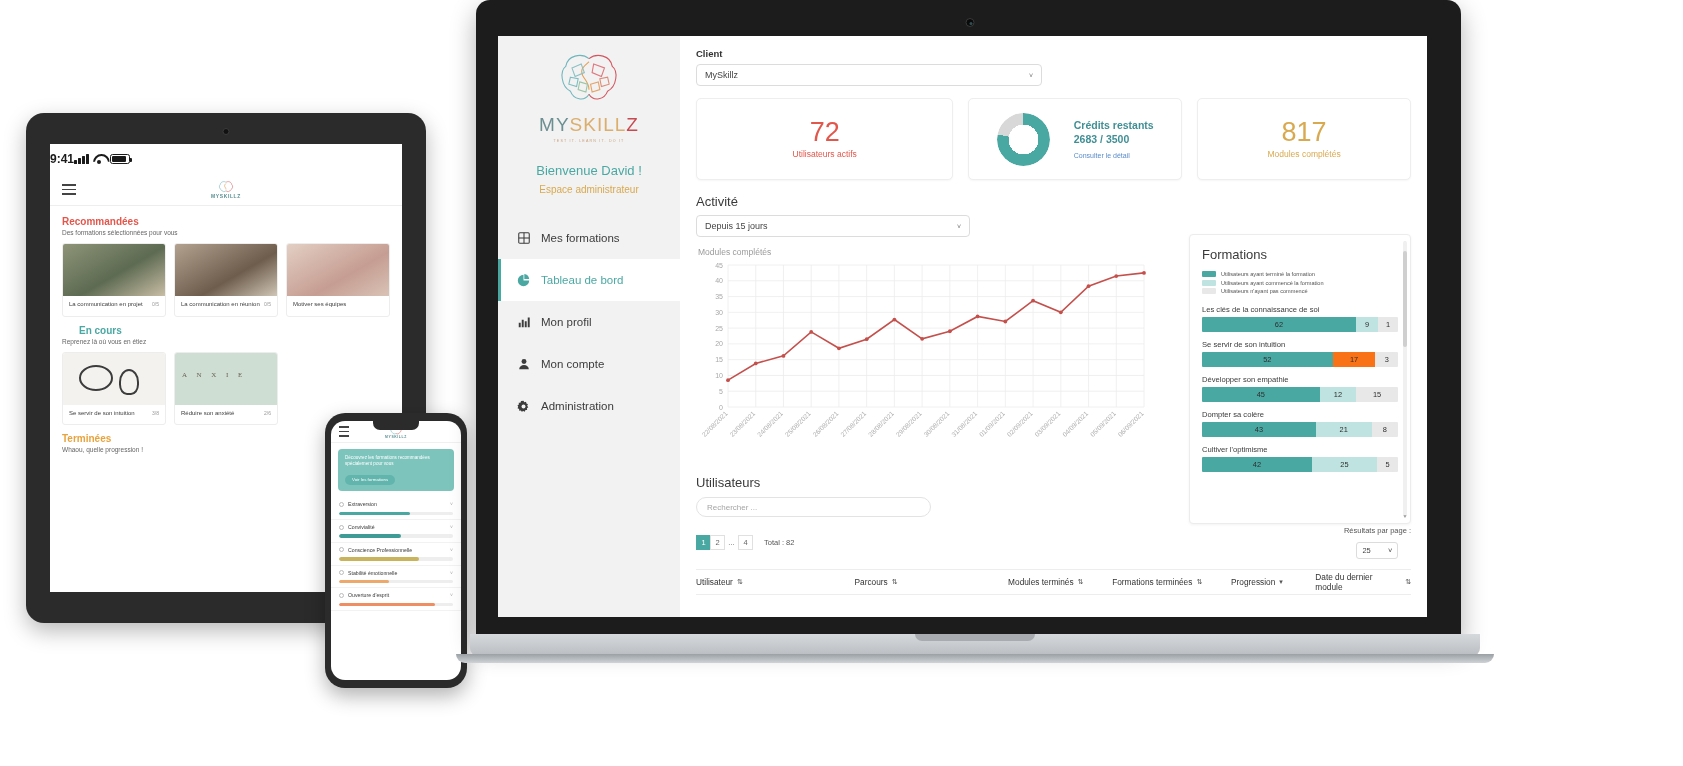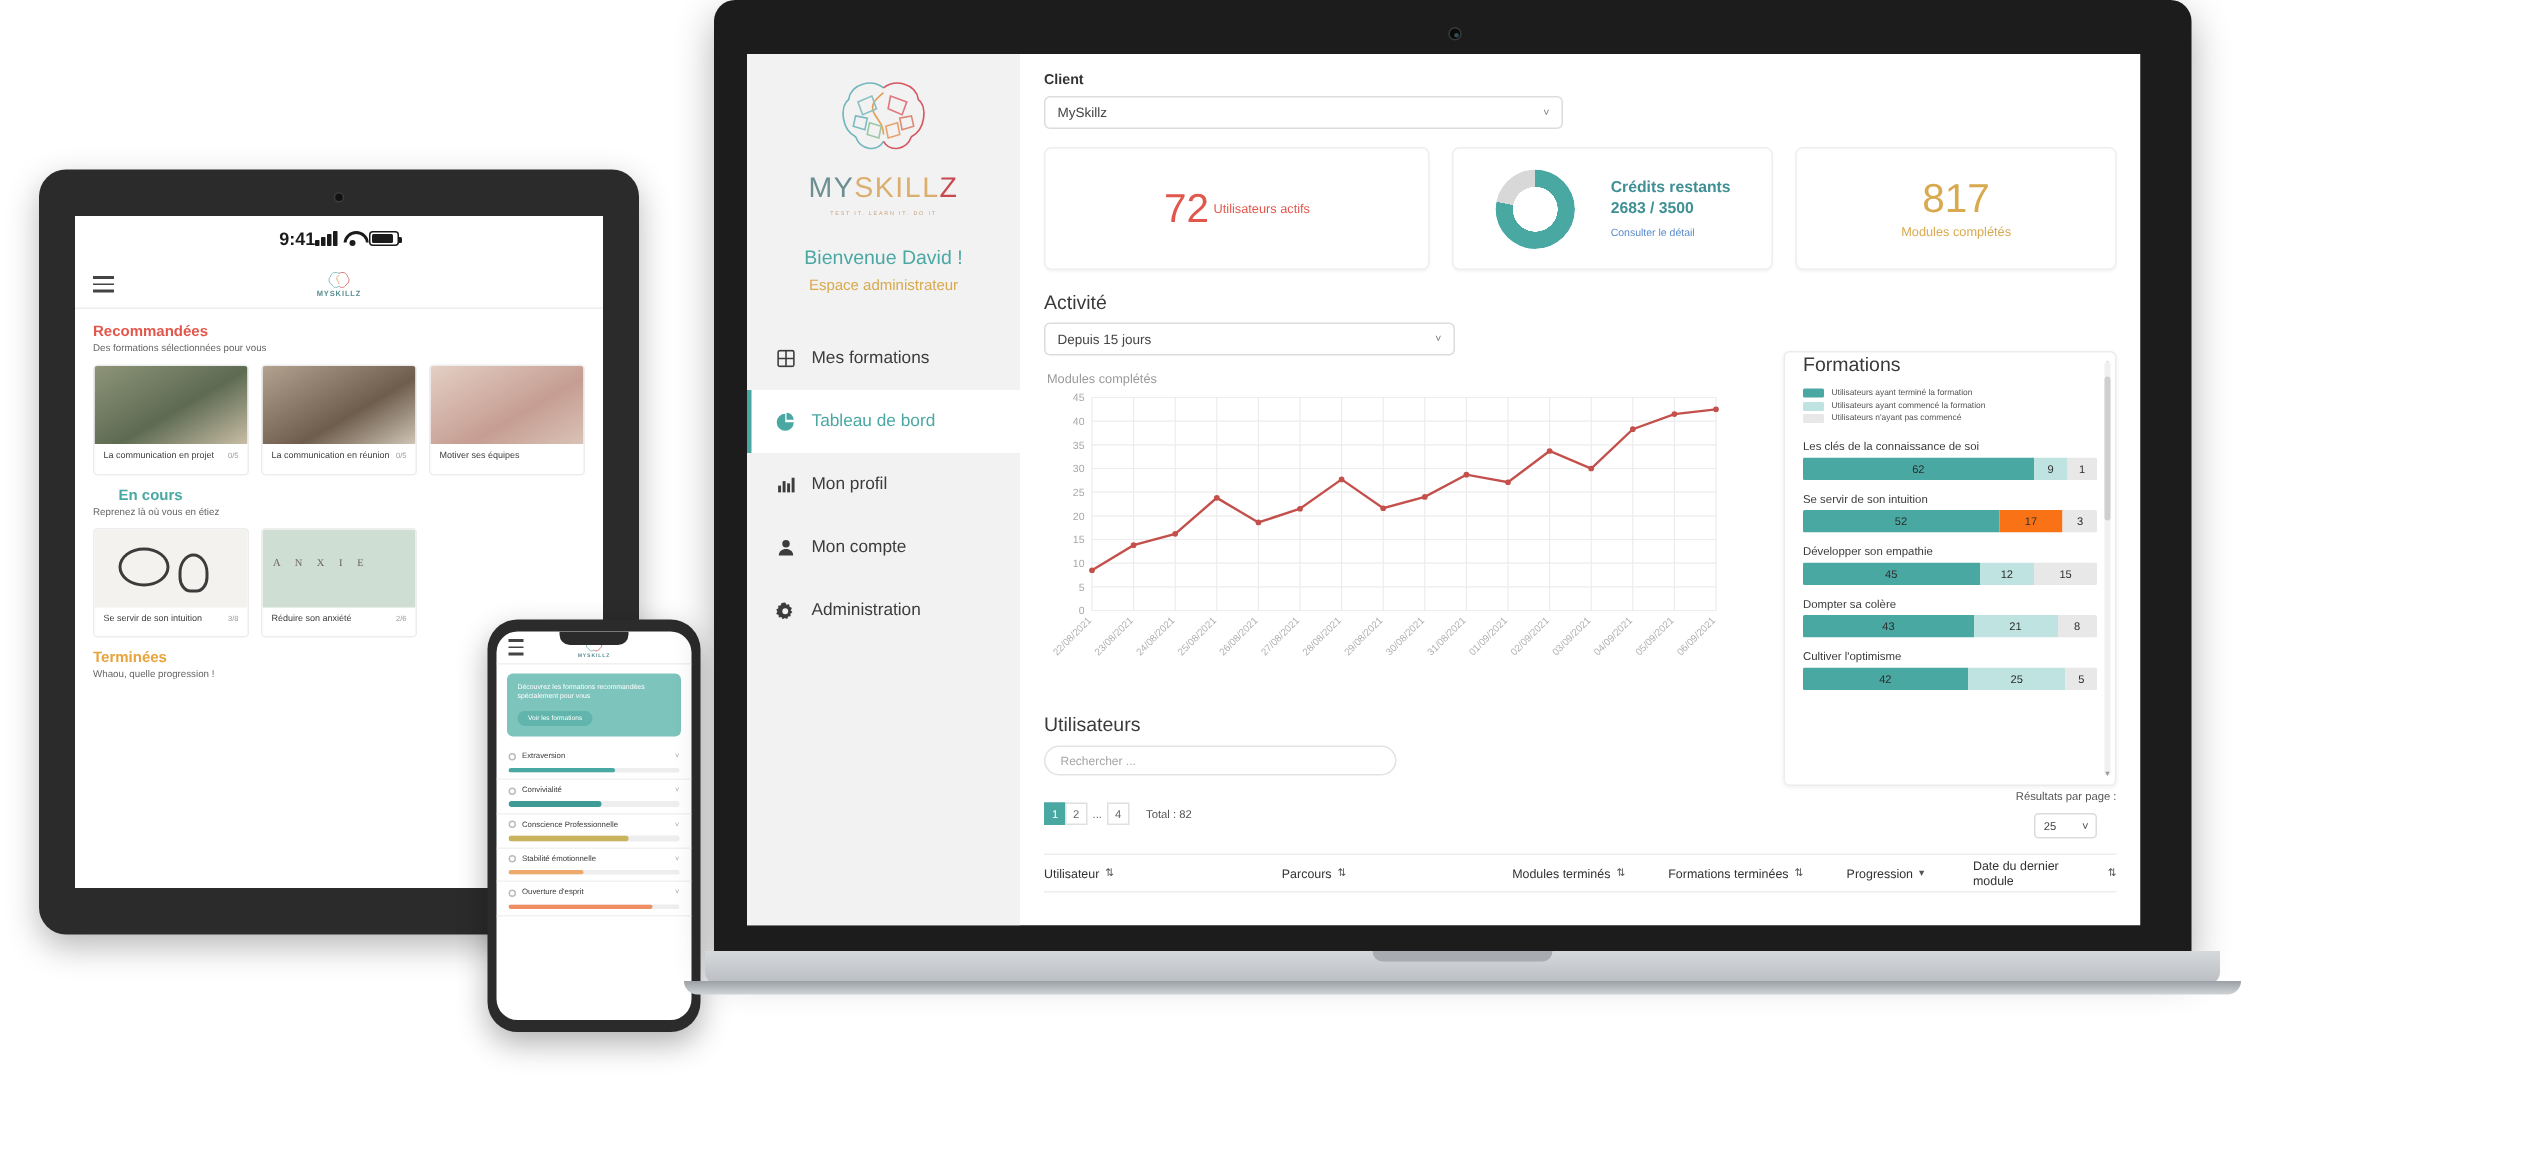--- a/index.html
+++ b/index.html
@@ -23,21 +23,21 @@
   .tablet-cam {
     position:absolute; left:50%; top:15px; transform:translateX(-50%);
     width:7px; height:7px; border-radius:50%; background:#111;
     border:1px solid #3c3c3c;
   }
   .tablet-screen {
     position:absolute; left:24px; top:31px; right:24px; bottom:31px;
     background:#ffffff; overflow:hidden;
   }
   .tb-status {
-    height:30px; display:flex; align-items:center; justify-content:center;
+    height:30px; display:flex; align-items:center; justify-content:flex-start;
     padding:0 0; font-size:12px; font-weight:bold; color:#1b1b1b;
   }
   .tb-status .sigs { display:flex; gap:4px; align-items:center; }
   .bars { display:flex; align-items:flex-end; gap:1.5px; height:10px; }
   .bars i { display:block; width:2.5px; background:#1b1b1b; border-radius:.5px; }
   .bars i:nth-child(1){height:4px} .bars i:nth-child(2){height:6px}
   .bars i:nth-child(3){height:8px} .bars i:nth-child(4){height:10px}
   .wifi { width:13px; height:10px; position:relative; }
   .wifi::before{
     content:""; position:absolute; left:0; top:0; width:13px; height:13px;
@@ -161,21 +161,21 @@
     display:flex;align-items:center;justify-content:space-between;padding:0 8px;
     font-size:9px;color:#444;
   }
   .select .cv{font-size:7px;color:#777;}
   .kpis{display:flex;gap:15px;margin-top:12px;}
   .kpi{
     background:#fff;border:1px solid #eee;border-radius:5px;height:82px;
     display:flex;align-items:center;justify-content:center;
     box-shadow:0 1px 2px rgba(0,0,0,.04);
   }
-  .kpi.a{width:272px;flex-direction:row;gap:3px;text-align:right;}
+  .kpi.a{width:272px;flex-direction:column;gap:3px;text-align:right;}
   .kpi.b{width:226px;gap:24px;}
   .kpi.c{width:226px;flex-direction:column;gap:3px;}
   .kpi-num{font-size:27px;font-weight:300;line-height:1;}
   .kpi-num.red{color:#e2574c}
   .kpi-num.gold{color:#d9a94f}
   .kpi-cap{font-size:8.5px;}
   .kpi-cap.red{color:#e2574c}
   .kpi-cap.gold{color:#d9a94f}
   .donut{width:53px;height:53px;border-radius:50%;flex:none;
     background:conic-gradient(#4aa8a3 0 78%, #d8d8d8 78% 100%);
@@ -184,21 +184,21 @@
   .kb-text .t1{font-size:10.5px;font-weight:bold;color:#3f8f95;line-height:1.25;}
   .kb-text .t2{font-size:7px;color:#5a8ccb;margin-top:6px;text-decoration:none;}
   .h2{font-size:13px;color:#3a3a3a;margin:14px 0 6px 0;font-weight:400;}
   .chart-title{font-size:8.5px;color:#9a9a9a;margin:10px 0 2px 2px;}
   .chartbox{width:455px;height:200px;position:relative;}
 
   
   .formations{
     position:absolute;right:16px;top:198px;width:222px;height:290px;
     background:#fff;border:1px solid #ececec;border-radius:4px;
-    box-shadow:0 1px 3px rgba(0,0,0,.05);padding:0 12px 0 12px;overflow:hidden;
+    box-shadow:0 1px 3px rgba(0,0,0,.05);padding:12px 12px 0 12px;overflow:hidden;
   }
   .f-title{font-size:13px;color:#3a3a3a;margin-bottom:9px;}
   .legend{margin-bottom:11px;}
   .legend div{display:flex;align-items:center;gap:5px;margin-bottom:2.5px;}
   .sw{width:14px;height:6px;border-radius:1px;flex:none;}
   .lg-t{font-size:5.6px;color:#555;}
   .f-row{margin-bottom:8px;}
   .f-name{font-size:7.6px;color:#3a3a3a;margin-bottom:3px;}
   .f-bar{display:flex;height:15px;border-radius:1px;overflow:hidden;}
   .f-seg{display:flex;align-items:center;justify-content:center;font-size:7.4px;color:#2d2d2d;}

